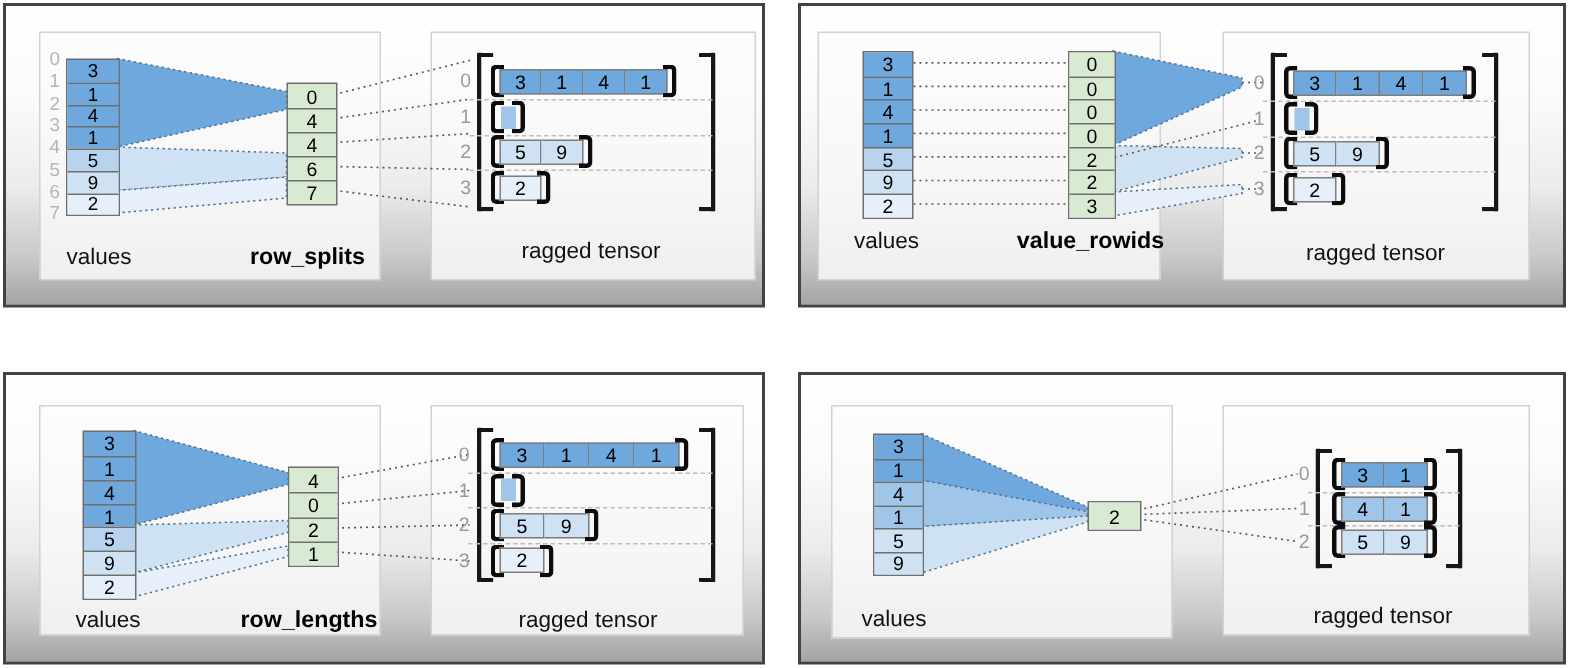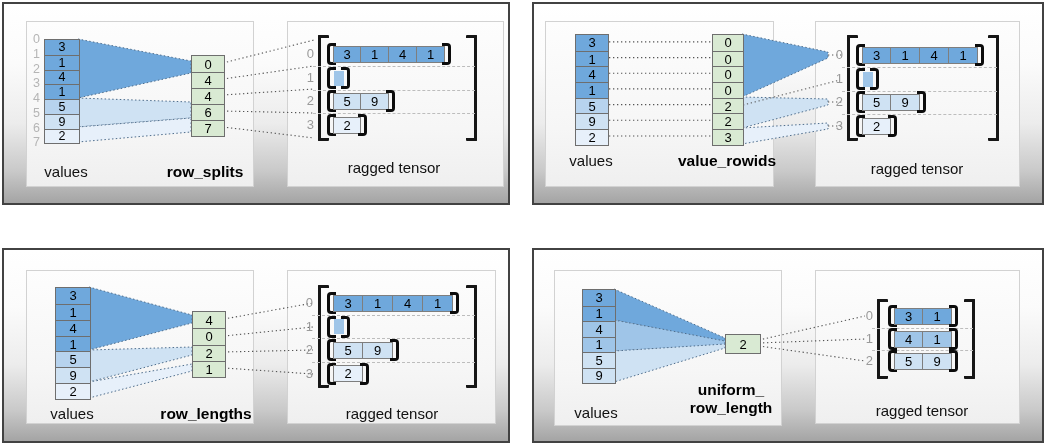--- a/index.html
+++ b/index.html
@@ -257,22 +257,20 @@
         <div class="cell" style="height: 15.5px; font-size: 13px; background: rgb(111, 168, 220);">1</div>
         <div class="cell" style="height: 15.5px; font-size: 13px; background: rgb(159, 197, 232);">4</div>
         <div class="cell" style="height: 15.5px; font-size: 13px; background: rgb(159, 197, 232);">1</div>
         <div class="cell" style="height: 15.5px; font-size: 13px; background: rgb(207, 226, 243);">5</div>
         <div class="cell" style="height: 15.5px; font-size: 13px; background: rgb(207, 226, 243);">9</div>
       </div>
       <div class="col" style="left: 191px; top: 84px; width: 34px; height: 18px;">
         <div class="cell" style="height: 18px; font-size: 13px; background: rgb(217, 234, 211);">2</div>
       </div>
       <div class="lbl" style="left: 62px; top: 154px;">values</div>
-      <div class="lbl b" style="left: 197px; top: 131px;">uniform_
-row_length</div>
       <div class="obrk l" style="left: 343px; top: 49px; height: 80px;"></div>
       <div class="obrk r" style="left: 430px; top: 49px; height: 80px;"></div>
       <div class="ridx" style="left: 323px; top: 58px; width: 16px;">0</div>
       <div class="ibrk l" style="left: 354px; top: 55px; height: 22px;"></div>
       <div class="trow" style="left: 360px; top: 57.5px;">
         <div class="tcell" style="width: 29px; height: 17px; background: rgb(111, 168, 220);">3</div>
         <div class="tcell" style="width: 29px; height: 17px; background: rgb(111, 168, 220);">1</div>
       </div>
       <div class="ibrk r" style="left: 415px; top: 55px; height: 22px;"></div>
       <div class="sep" style="left: 338px; top: 77.5px; width: 101px;"></div>

